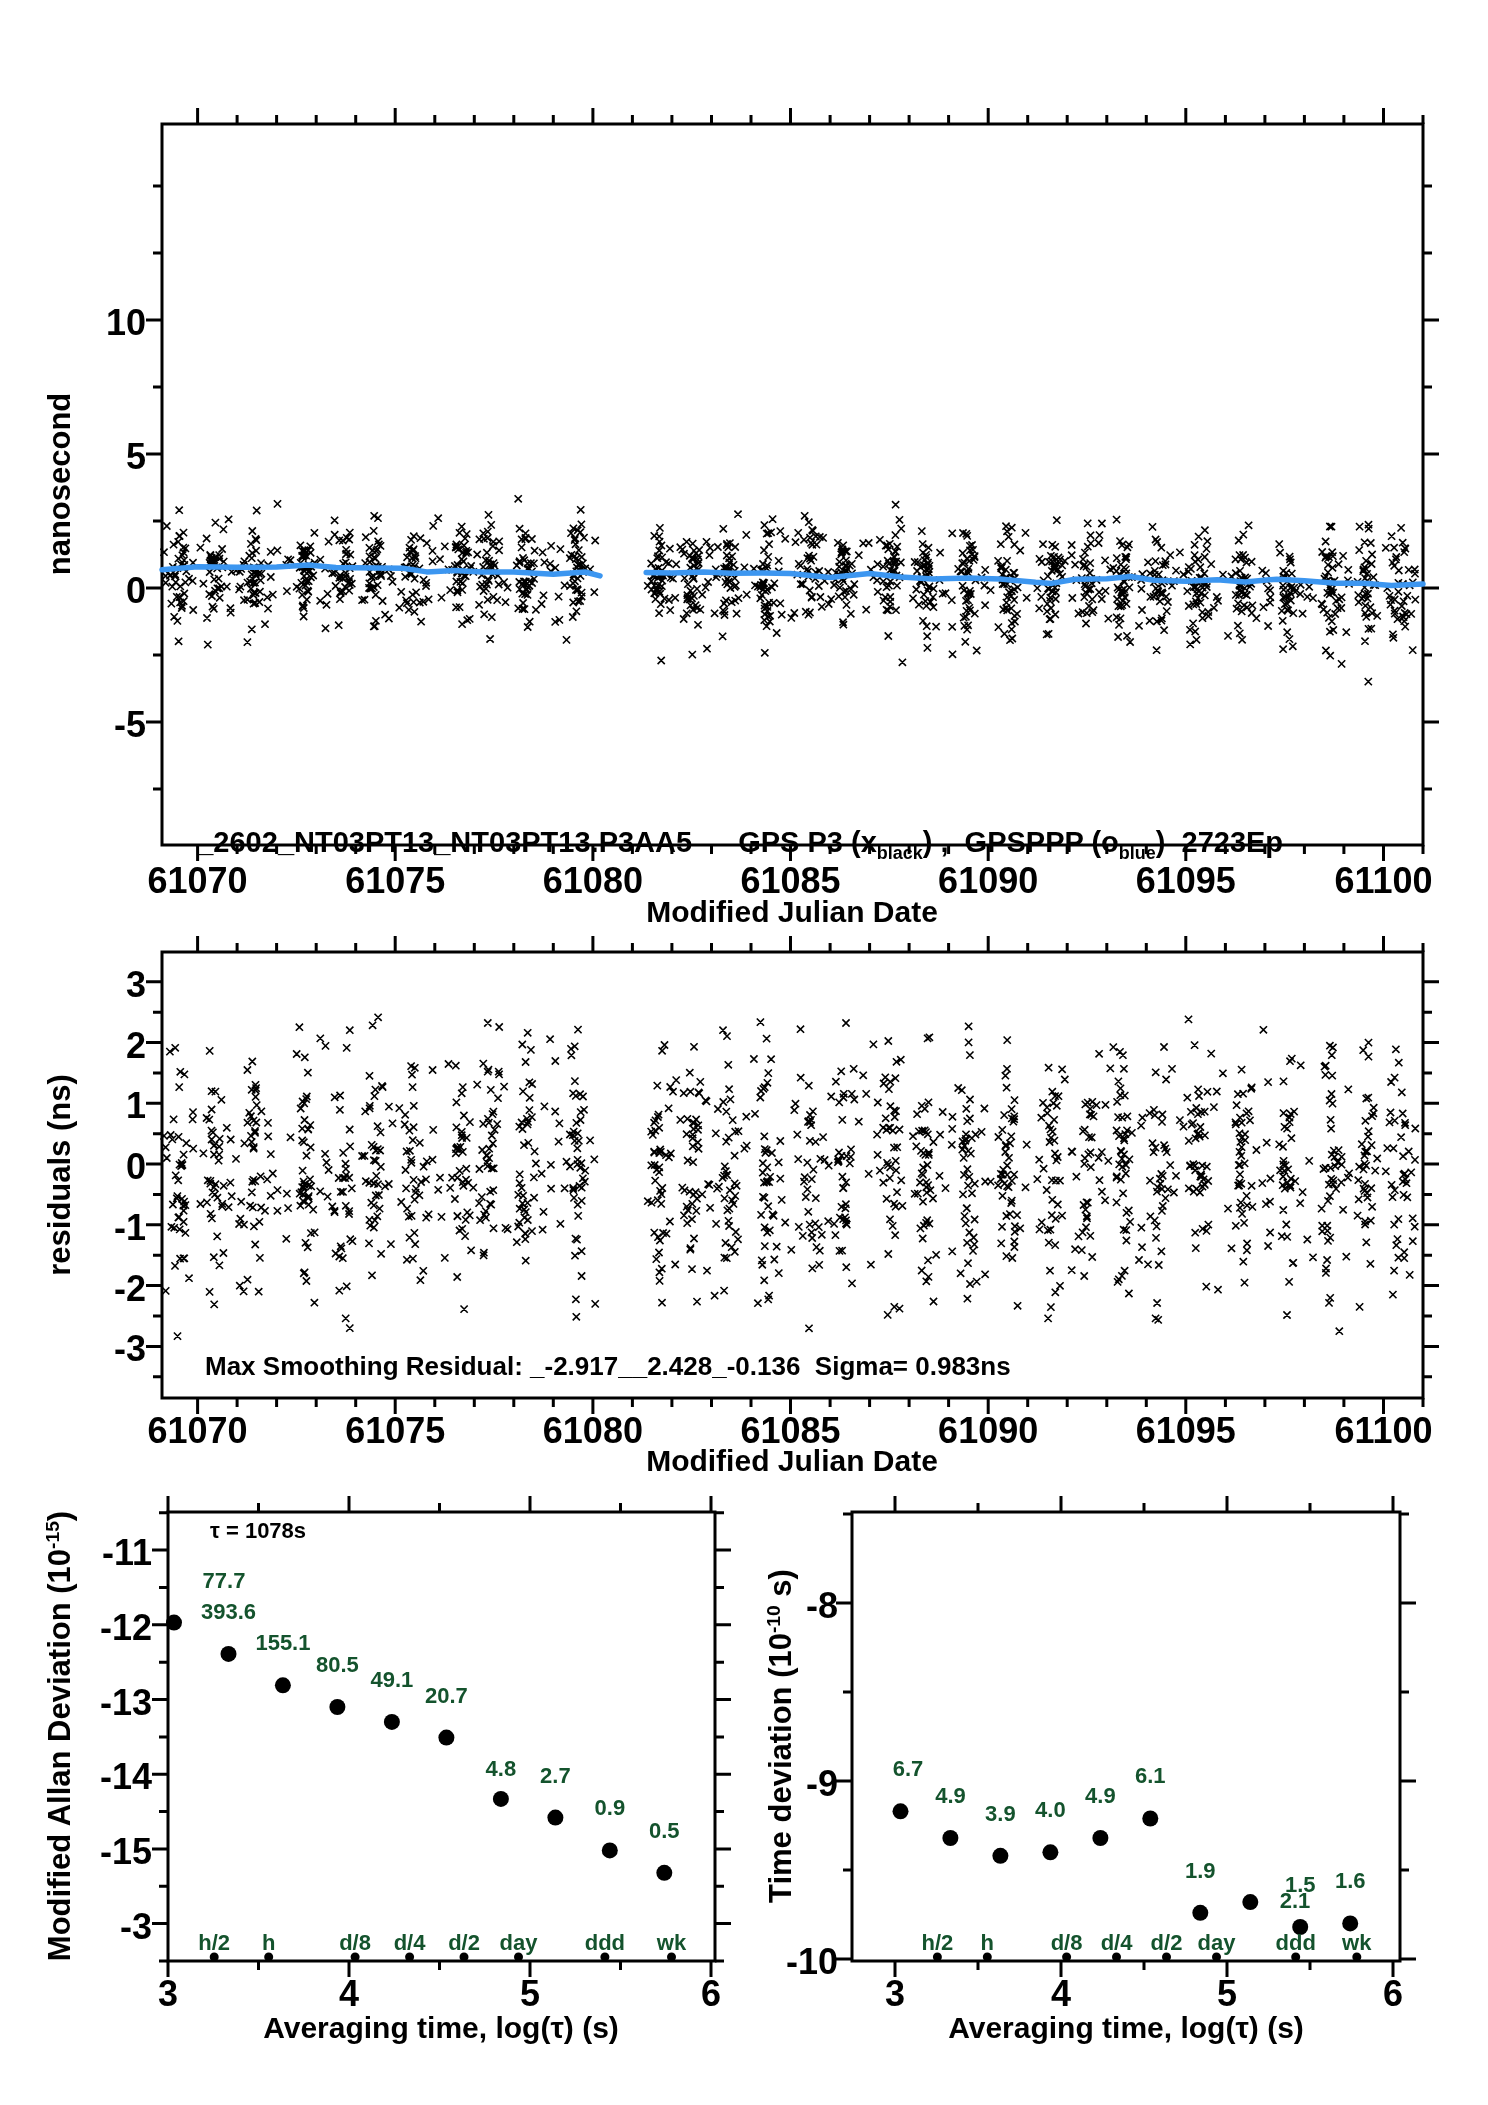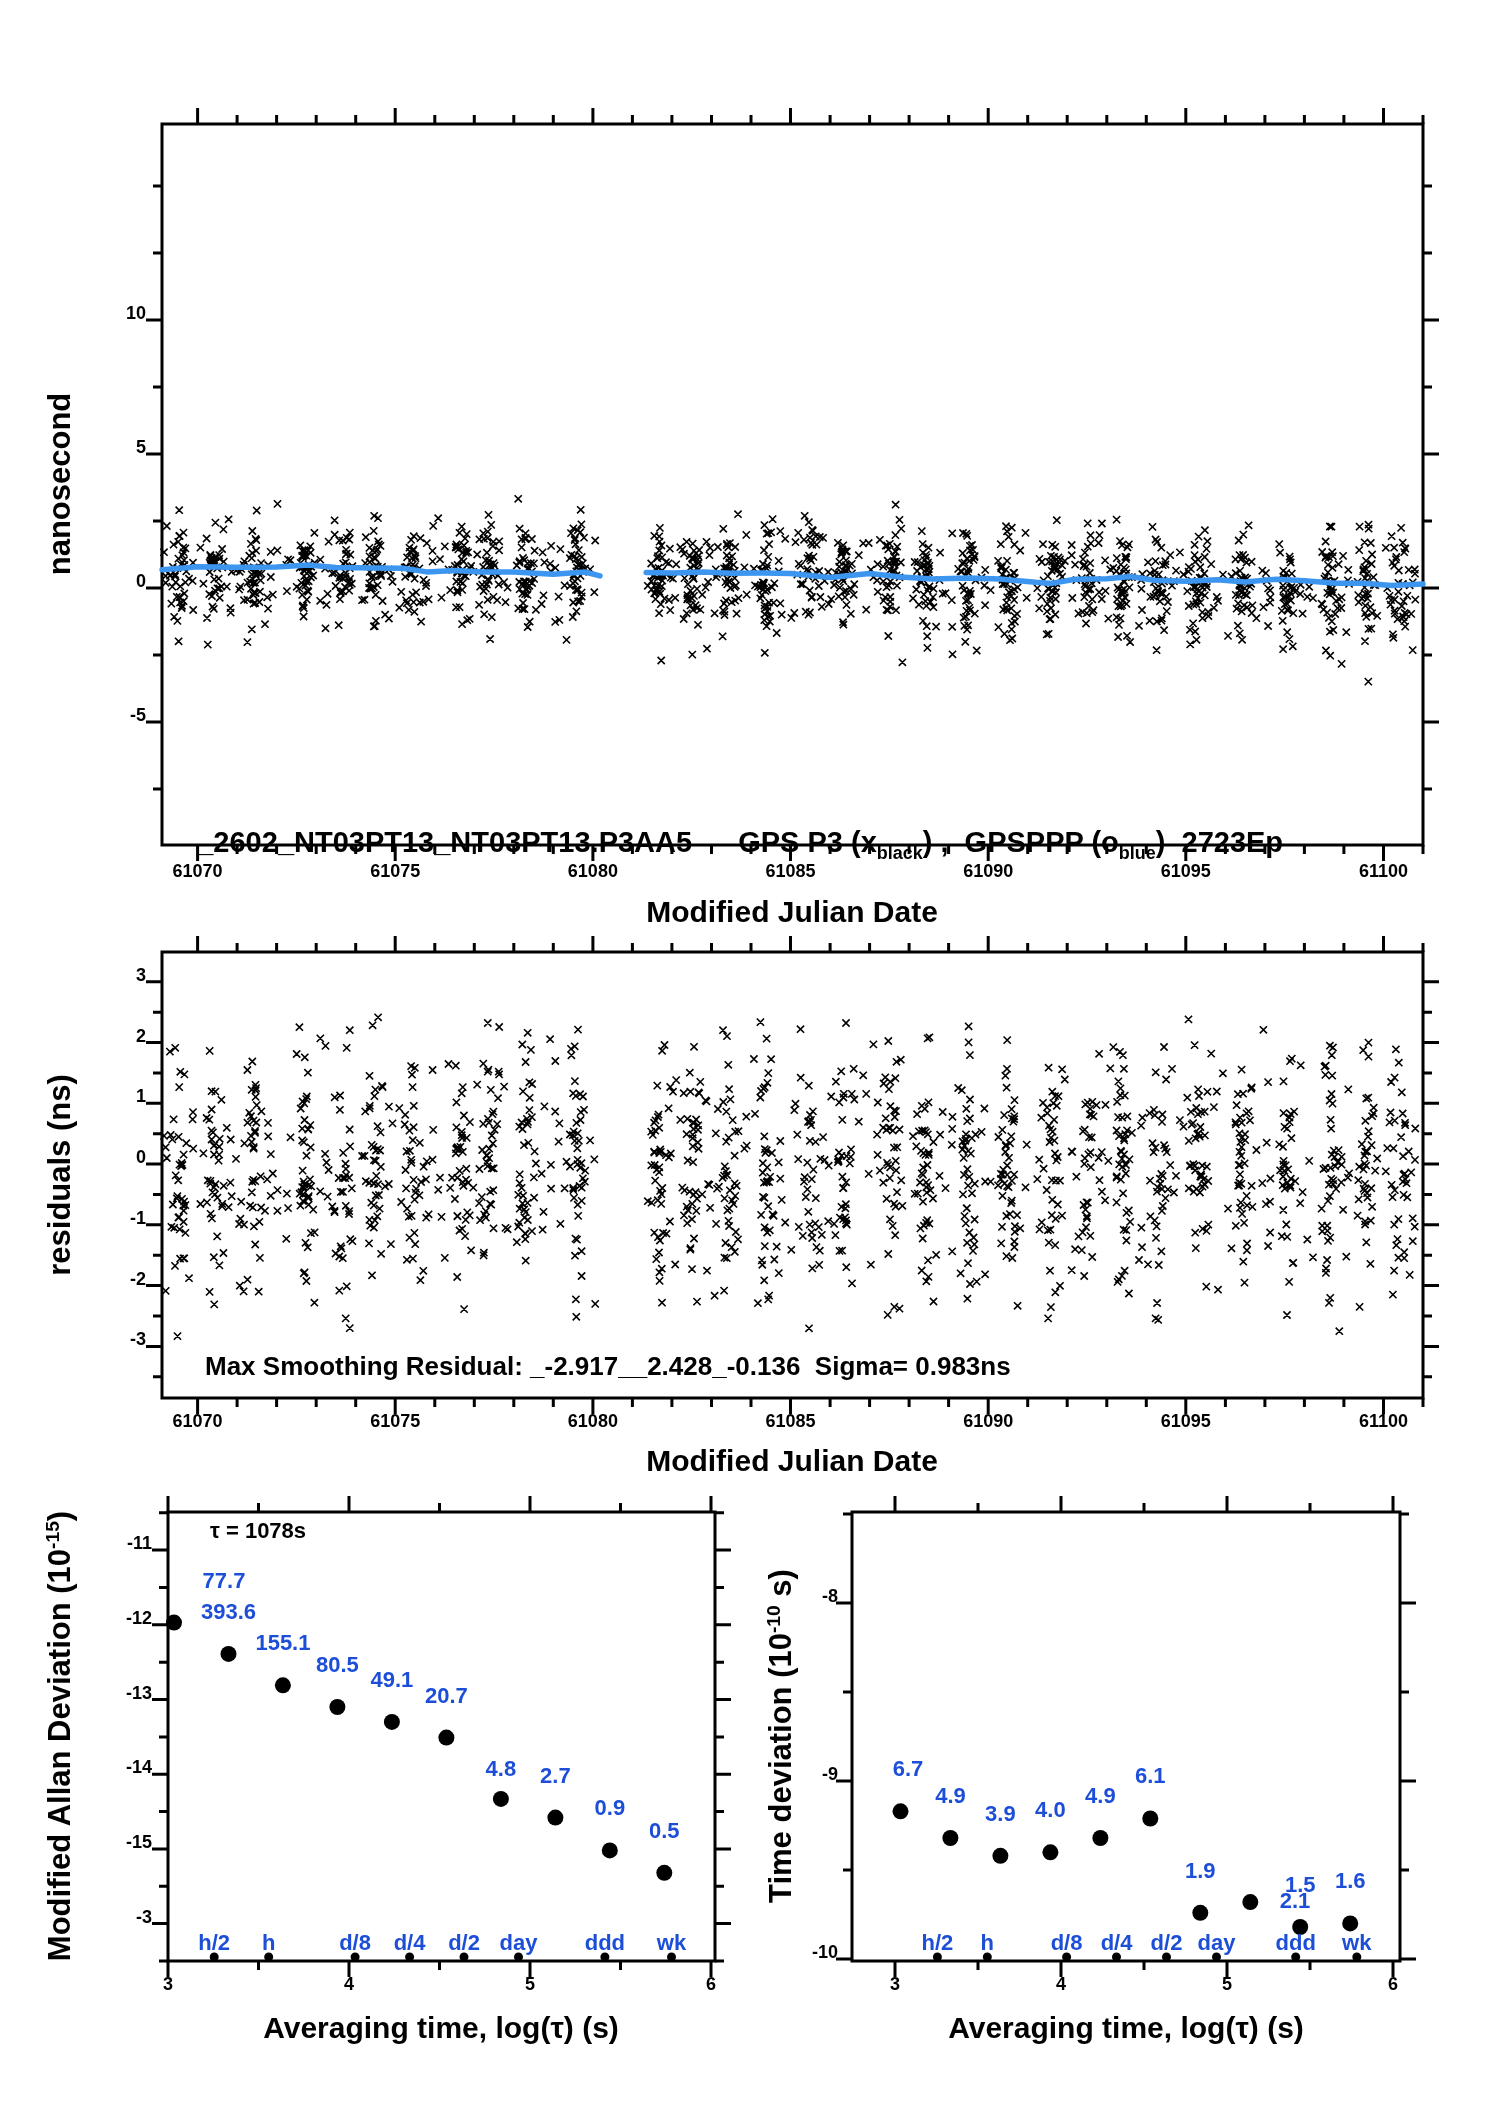--- a/index.html
+++ b/index.html
@@ -1,25 +1,25 @@
 <!DOCTYPE html>
 <html><head>
 <meta charset="utf-8">
 <style>
   html,body{margin:0;padding:0;background:#ffffff}
   .page{position:relative;width:1488px;height:2105px;background:#fff;overflow:hidden;
         font-family:"Liberation Sans",sans-serif;font-weight:bold;color:#000}
   #canvas{position:absolute;left:0;top:0}
   .lbl{position:absolute;white-space:pre;line-height:1.05}
-  .tick{font-size:18px}
+  .tick{font-size:36px}
   .xtick{text-align:center}
   .ytick{text-align:right}
   .axis-title{font-size:30px;transform:translateX(-50%);white-space:nowrap}
   .rot{transform:translate(-50%,-50%) rotate(-90deg);white-space:nowrap;font-size:31px}
-  .red{color:#1d4ed8;font-size:22px;text-align:center}
+  .red{color:#14532d;font-size:22px;text-align:center}
   .ann1{font-size:29px}
   .ann2{font-size:26px}
   .tau{font-size:22px}
   sub{font-size:0.62em}
   sup{font-size:0.62em}
   .titlegap{display:inline-block;width:46px}
 </style>
 </head>
 <body>
 

